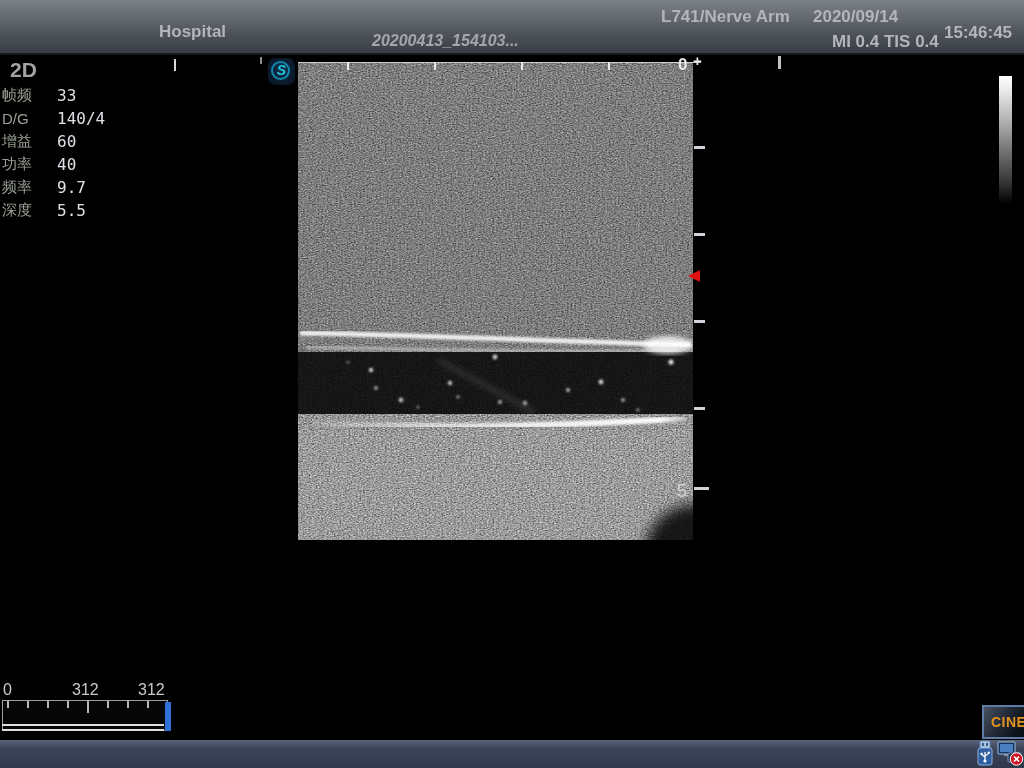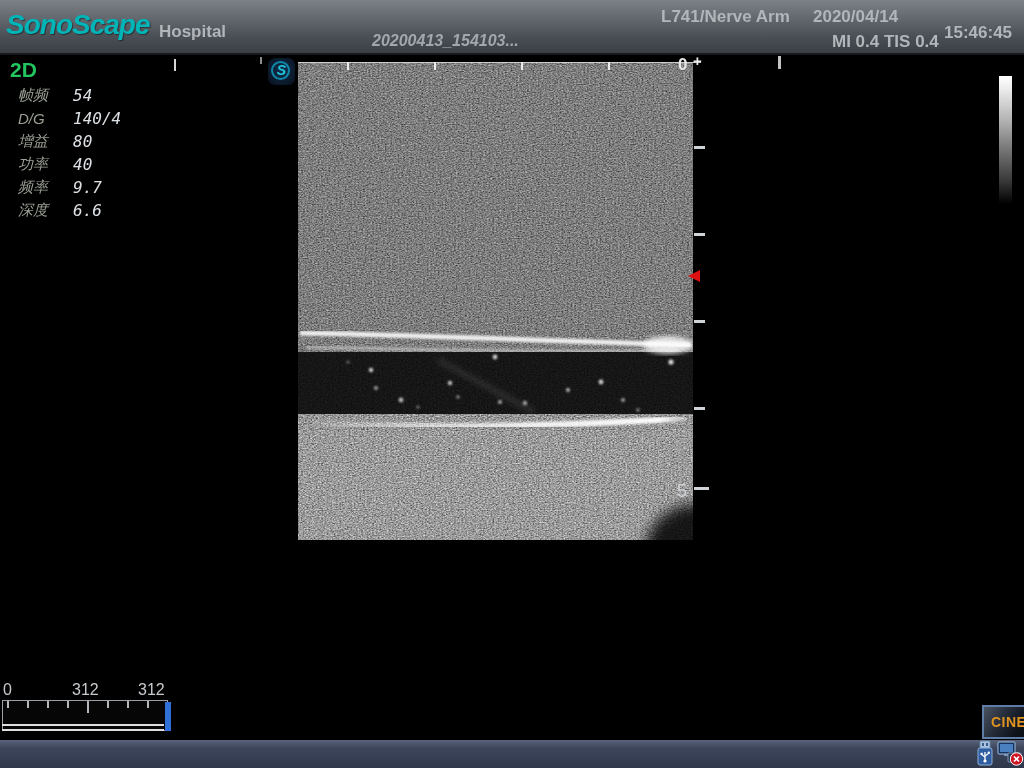--- a/index.html
+++ b/index.html
@@ -10,22 +10,22 @@
   #header { position:absolute; left:0; top:0; width:1024px; height:55px;
             background:linear-gradient(180deg,#7c8188 0%,#686d74 28%,#4b5057 68%,#3a3f46 100%);
             border-bottom:2px solid #16181c; }
   .brand { position:absolute; left:6px; top:9px; font-size:28px; font-weight:bold;
            font-style:italic; color:#00b5b8; letter-spacing:-1px;
            text-shadow:1px 1px 1px rgba(0,0,0,.45); }
   .h1txt { position:absolute; font-size:17px; font-weight:bold; color:#b2b6ba; }
   .h2txt { position:absolute; font-size:16px; font-weight:bold; color:#a3a7ab; }
 
   
-  .mode2d { position:absolute; left:10px; top:58px; font-size:21px; font-weight:bold; color:#22c55e; }
-  #params { position:absolute; left:18px; top:84px;font-style:italic; }
+  .mode2d { position:absolute; left:10px; top:58px; font-size:21px; font-weight:bold; color:#a3a3a3; }
+  #params { position:absolute; left:2px; top:84px; }
   .prow { height:23px; display:flex; align-items:center; }
   .plabel { width:55px; font-size:15px; color:#9aa094; }
   .pvalue { font-size:16px; color:#dde1e5; font-family:"DejaVu Sans Mono", monospace; }
 
   
   .vtick { position:absolute; background:#d6d6d6; }
 
   
   #slogo { position:absolute; left:268px; top:58px; width:27px; height:27px;
            background:radial-gradient(circle at 50% 45%, #123050 0%, #0a1626 75%);
@@ -69,54 +69,53 @@
              border:2px solid #5d7ca6;
              background:linear-gradient(125deg,#4a5362 0%,#262d3a 40%,#0f141c 75%,#090d13 100%);
              color:#e0931f; font-size:14px; font-weight:bold; letter-spacing:.5px;
              line-height:30px; padding-left:7px; }
   .trayicon { position:absolute; top:739px; }
 </style>
 </head>
 <body>
 
 <div id="header">
-  <div class="brand">SonoScape</div>
   <div class="h1txt" style="left:159px; top:22px;">Hospital</div>
   <div class="h1txt" style="left:661px; top:7px;">L741/Nerve Arm</div>
-  <div class="h1txt" style="left:813px; top:7px;">2020/04/14</div>
+  <div class="h1txt" style="left:813px; top:7px;">2020/09/14</div>
   <div class="h1txt" style="left:944px; top:23px;">15:46:45</div>
   <div class="h2txt" style="left:372px; top:32px;font-style:italic;">20200413_154103...</div>
   <div class="h1txt" style="left:832px; top:32px;">MI 0.4 TIS 0.4</div>
 </div>
 
 <div class="mode2d">2D</div>
 <div id="params">
   <div class="prow">
     <span class="plabel">帧频</span>
-    <span class="pvalue">54</span>
+    <span class="pvalue">33</span>
   </div>
   <div class="prow">
     <span class="plabel">D/G</span>
     <span class="pvalue">140/4</span>
   </div>
   <div class="prow">
     <span class="plabel">增益</span>
-    <span class="pvalue">80</span>
+    <span class="pvalue">60</span>
   </div>
   <div class="prow">
     <span class="plabel">功率</span>
     <span class="pvalue">40</span>
   </div>
   <div class="prow">
     <span class="plabel">频率</span>
     <span class="pvalue">9.7</span>
   </div>
   <div class="prow">
     <span class="plabel">深度</span>
-    <span class="pvalue">6.6</span>
+    <span class="pvalue">5.5</span>
   </div>
 </div>
 
 <div class="vtick" style="left:174px; top:59px; width:2px; height:12px;"></div>
 <div class="vtick" style="left:260px; top:57px; width:2px; height:7px; background:#8d8d8d;"></div>
 <div class="vtick" style="left:778px; top:56px; width:3px; height:13px; background:#c2c2c2;"></div>
 
 <div id="slogo">
   <div class="ring"></div>
   <div class="sl">S</div>

